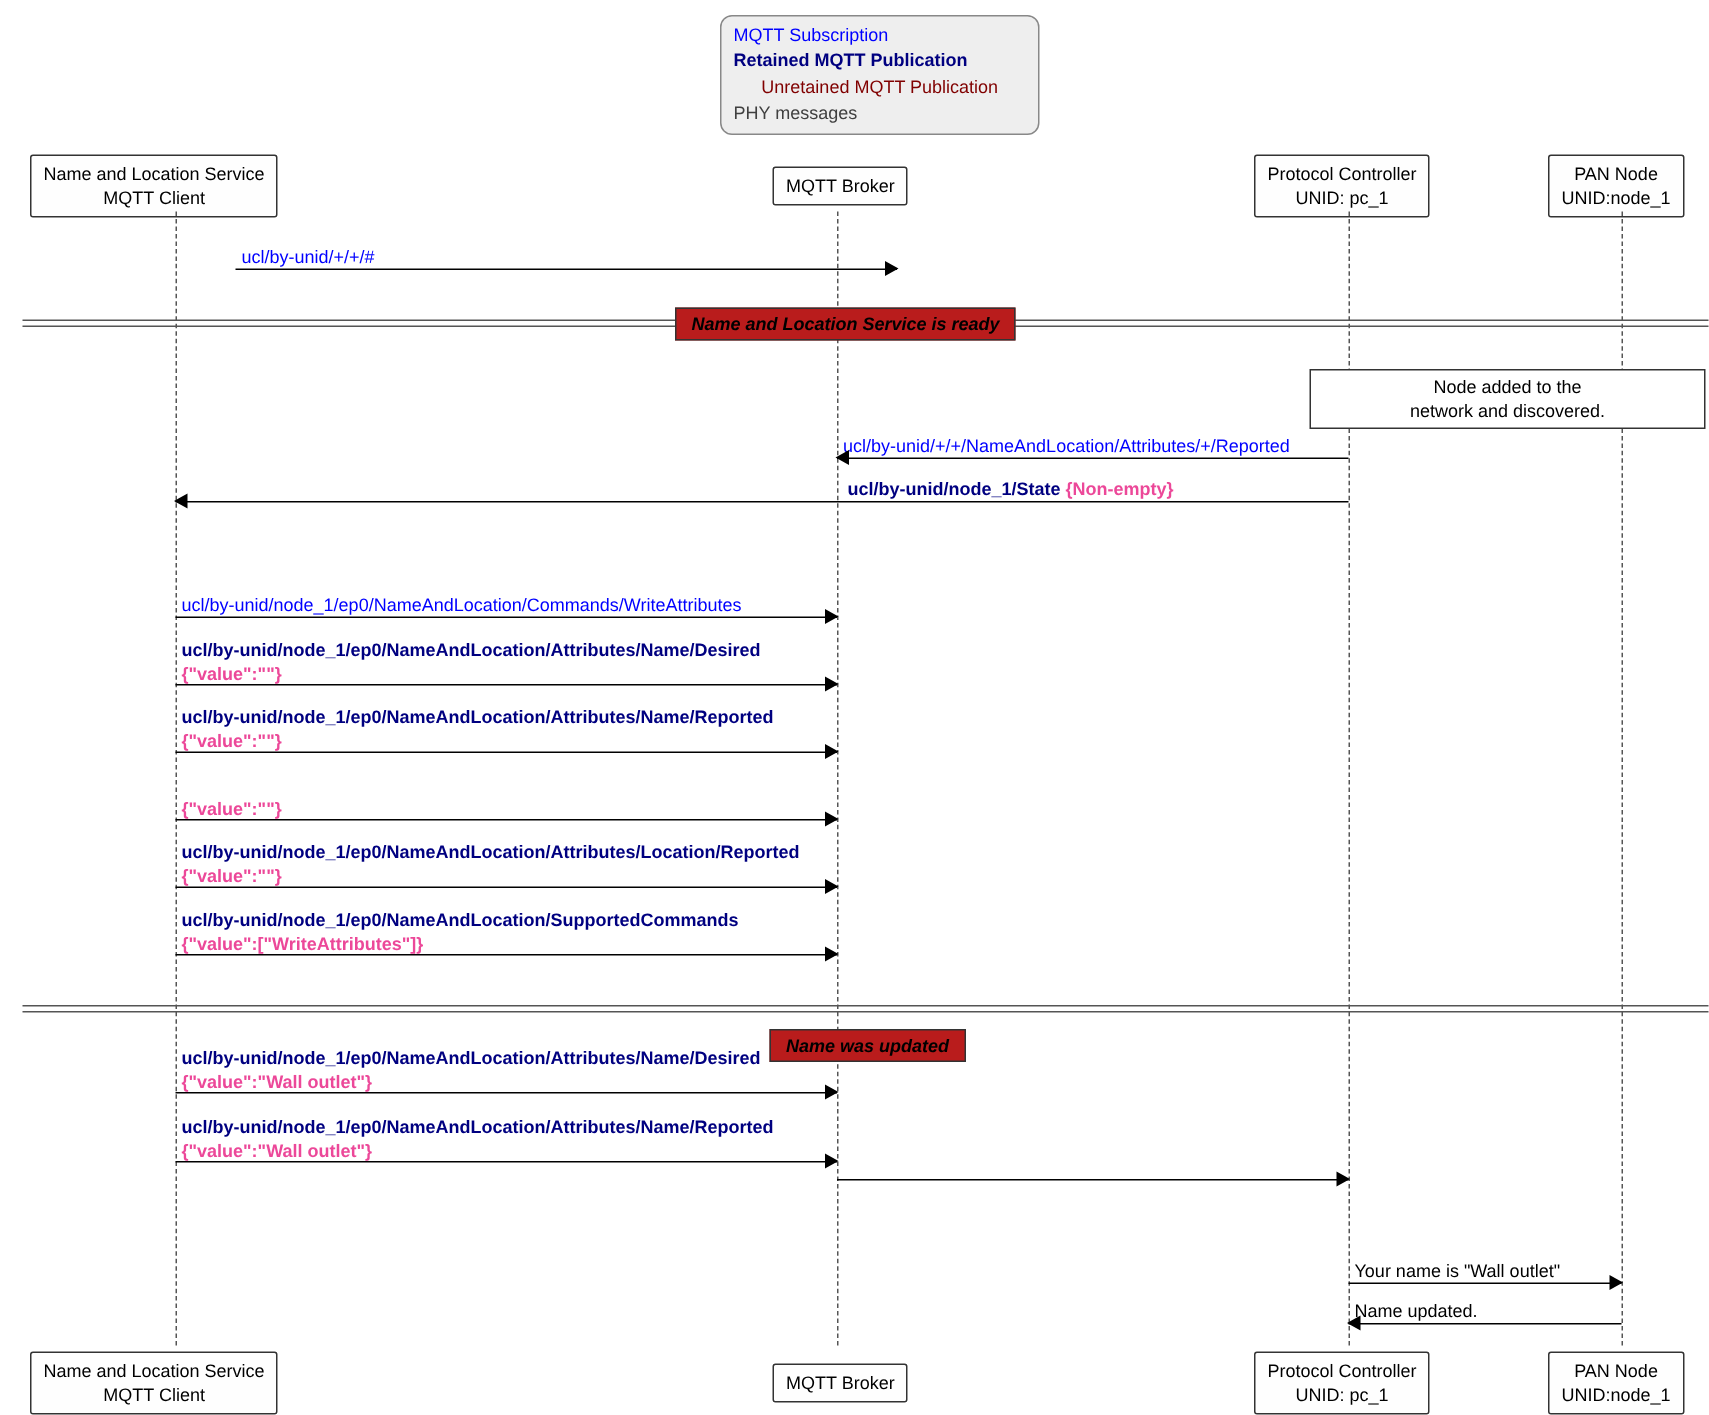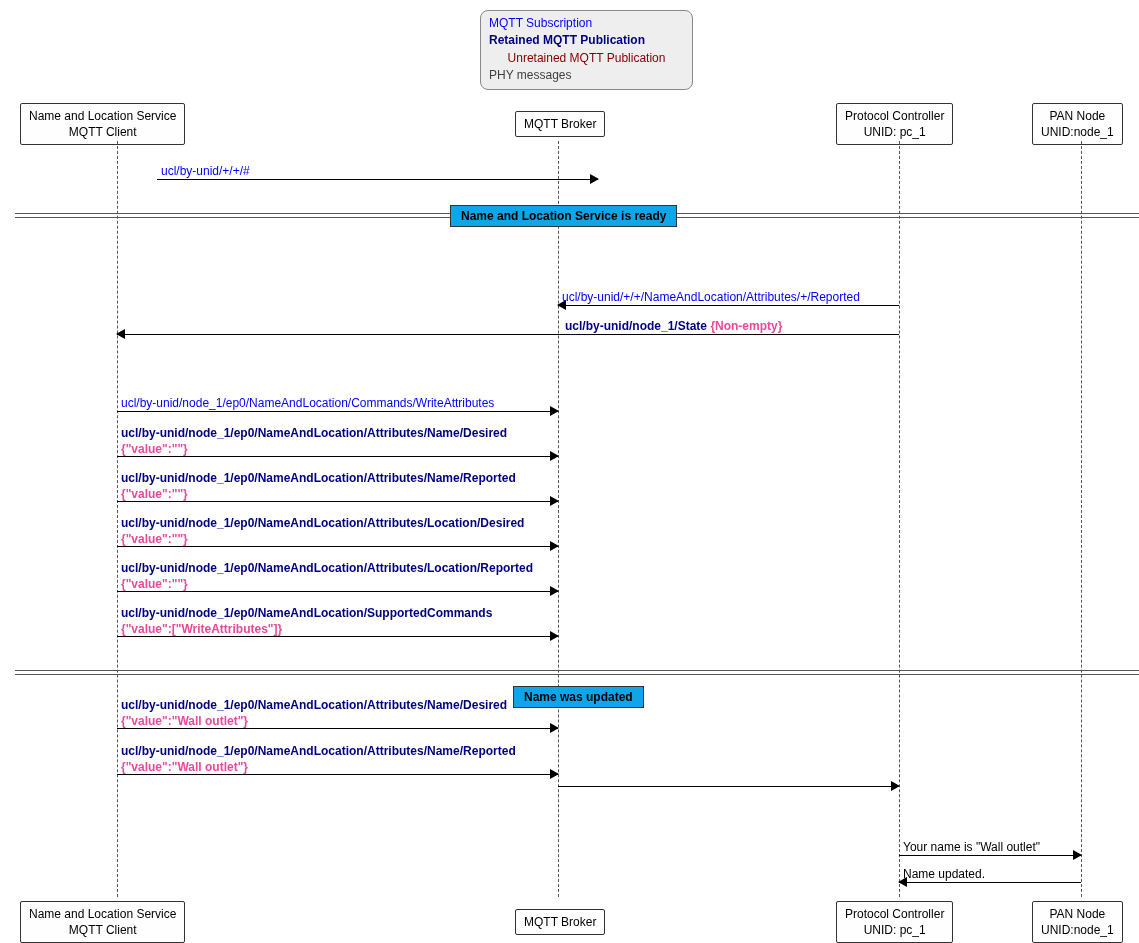--- a/index.html
+++ b/index.html
@@ -90,25 +90,26 @@
   .divider-bar {
     position: absolute;
     left: 5px;
     right: 5px;
     height: 3px;
     border-top: 1px solid #555;
     border-bottom: 1px solid #555;
   }
   .divider-label {
     position: absolute;
-    background: #0ea5e9;
+    background: #b91c1c;
     border: 1px solid #333;
     padding: 3px 10px;
     font-weight: bold;
     white-space: nowrap;
+    font-style: italic;
   }
   b.payload { font-weight: bold; color: #ec4899; }
 </style>
 </head>
 <body>
 
 <div class="canvas">
 
   <div class="legend">
     <div class="legend-sub">MQTT Subscription</div>
@@ -138,20 +139,24 @@
   <div class="lifeline" style="left:889px; top:131px; height:756px;"></div>
   <div class="lifeline" style="left:1071px; top:131px; height:756px;"></div>
 
   <div class="msg sub arrow-r" style="left:107px; top:169px; width:441px;margin-left:40px;">
     <div class="label">ucl/by-unid/+/+/#</div>
   </div>
 
   <div class="divider-bar" style="top:203px;"></div>
   <div class="divider-label" style="left:440px; top:195px;">Name and Location Service is ready</div>
 
+  <div class="note" style="left:863px; top:236px; width:250px; text-align:center;">
+    <span>Node added to the</span><br>
+    <span>network and discovered.</span>
+  </div>
 
   <div class="msg sub arrow-l" style="left:548px; top:295px; width:341px;">
     <div class="label">ucl/by-unid/+/+/NameAndLocation/Attributes/+/Reported</div>
   </div>
 
   <div class="msg ret arrow-l" style="left:107px; top:324px; width:782px;">
     <div class="label" style="left:448px;">
       <span>ucl/by-unid/node_1/State</span>
       <b class="payload">{Non-empty}</b>
     </div>
@@ -171,21 +176,21 @@
 
   <div class="msg ret arrow-r" style="left:107px; top:491px; width:441px;">
     <div class="label2">
       <span>ucl/by-unid/node_1/ep0/NameAndLocation/Attributes/Name/Reported</span><br>
       <b class="payload">{"value":""}</b>
     </div>
   </div>
 
   <div class="msg ret arrow-r" style="left:107px; top:536px; width:441px;">
     <div class="label2">
-      <span>ucl/by-unid/node_1/ep0/NameAndLocation/Attributes/Location/Desired</span><br>
+      <br>
       <b class="payload">{"value":""}</b>
     </div>
   </div>
 
   <div class="msg ret arrow-r" style="left:107px; top:581px; width:441px;">
     <div class="label2">
       <span>ucl/by-unid/node_1/ep0/NameAndLocation/Attributes/Location/Reported</span><br>
       <b class="payload">{"value":""}</b>
     </div>
   </div>

